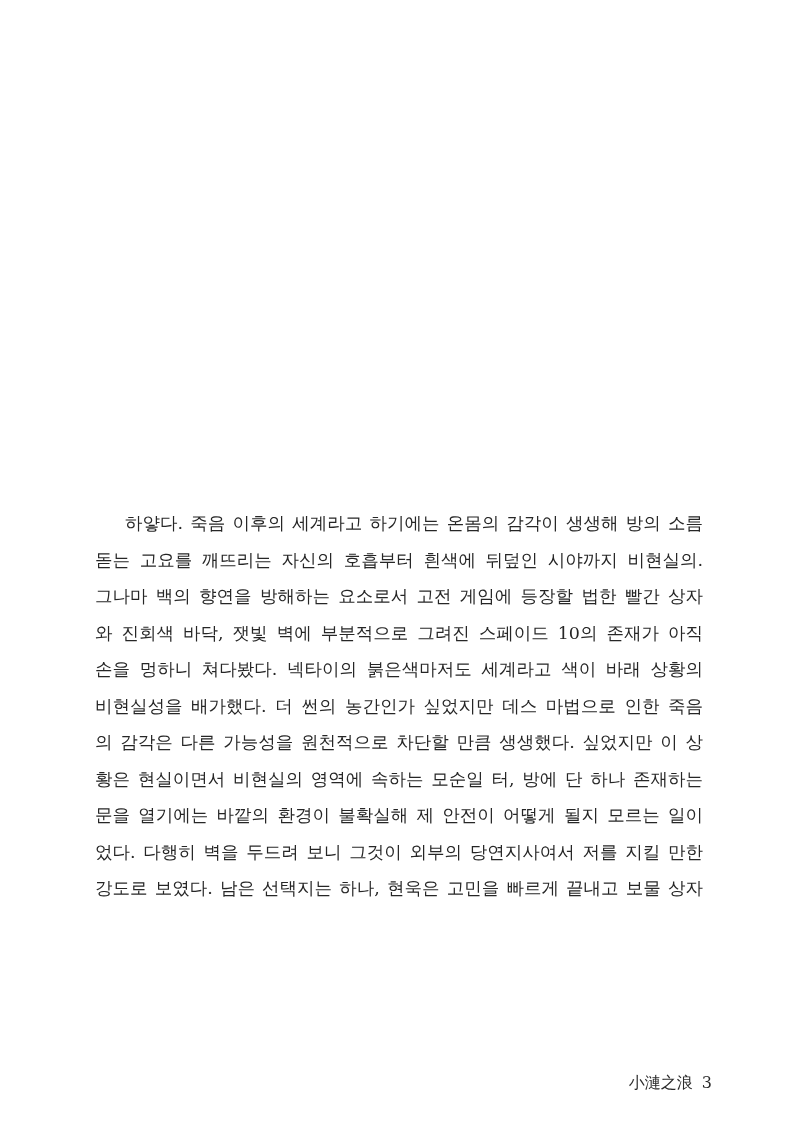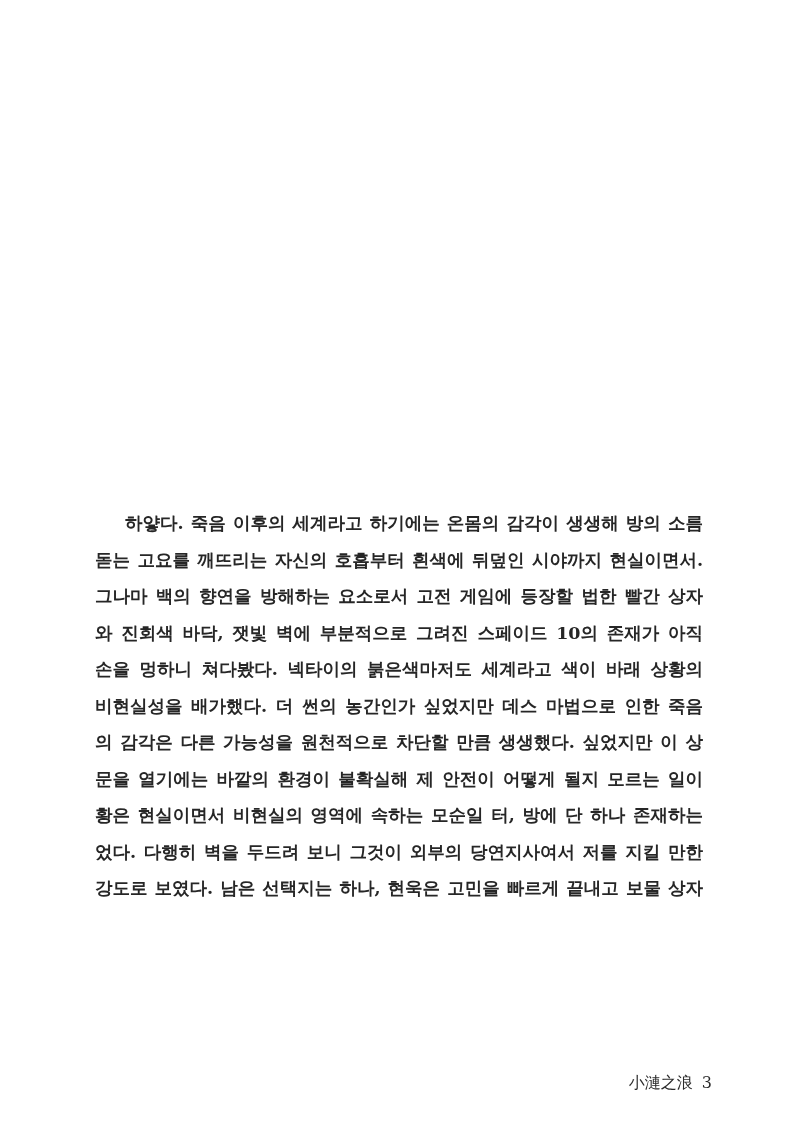--- a/index.html
+++ b/index.html
@@ -23,21 +23,20 @@
     color: #262626;
     font-size: 17.5px;
     line-height: 36.5px;
   }
   .pline {
     text-align: justify;
     text-align-last: justify;
     word-break: keep-all;
     height: 36.5px;
     overflow: hidden;
-    font-weight: bold;
   }
   .pline.first {
     text-indent: 30px;
   }
   .pline.last {
     text-align: left;
     text-align-last: left;
   }
   .page-footer {
     position: absolute;
@@ -52,28 +51,28 @@
     margin-left: 9px;
   }
 </style>
 </head>
 <body>
 
 <div class="page">
 
   <div class="paragraph">
     <div class="pline first">하얗다. 죽음 이후의 세계라고 하기에는 온몸의 감각이 생생해 방의 소름</div>
-    <div class="pline">돋는 고요를 깨뜨리는 자신의 호흡부터 흰색에 뒤덮인 시야까지 현실이면서.</div>
+    <div class="pline">돋는 고요를 깨뜨리는 자신의 호흡부터 흰색에 뒤덮인 시야까지 비현실의.</div>
     <div class="pline">그나마 백의 향연을 방해하는 요소로서 고전 게임에 등장할 법한 빨간 상자</div>
     <div class="pline">와 진회색 바닥, 잿빛 벽에 부분적으로 그려진 스페이드 10의 존재가 아직</div>
     <div class="pline">손을 멍하니 쳐다봤다. 넥타이의 붉은색마저도 세계라고 색이 바래 상황의</div>
     <div class="pline">비현실성을 배가했다. 더 썬의 농간인가 싶었지만 데스 마법으로 인한 죽음</div>
     <div class="pline">의 감각은 다른 가능성을 원천적으로 차단할 만큼 생생했다. 싶었지만 이 상</div>
+    <div class="pline">황은 현실이면서 비현실의 영역에 속하는 모순일 터, 방에 단 하나 존재하는</div>
     <div class="pline">문을 열기에는 바깥의 환경이 불확실해 제 안전이 어떻게 될지 모르는 일이</div>
-    <div class="pline">황은 현실이면서 비현실의 영역에 속하는 모순일 터, 방에 단 하나 존재하는</div>
     <div class="pline">었다. 다행히 벽을 두드려 보니 그것이 외부의 당연지사여서 저를 지킬 만한</div>
     <div class="pline">강도로 보였다. 남은 선택지는 하나, 현욱은 고민을 빠르게 끝내고 보물 상자</div>
   </div>
 
   <div class="page-footer">
     <span>小漣之浪</span><span class="folio">3</span>
   </div>
 
 </div>
 

